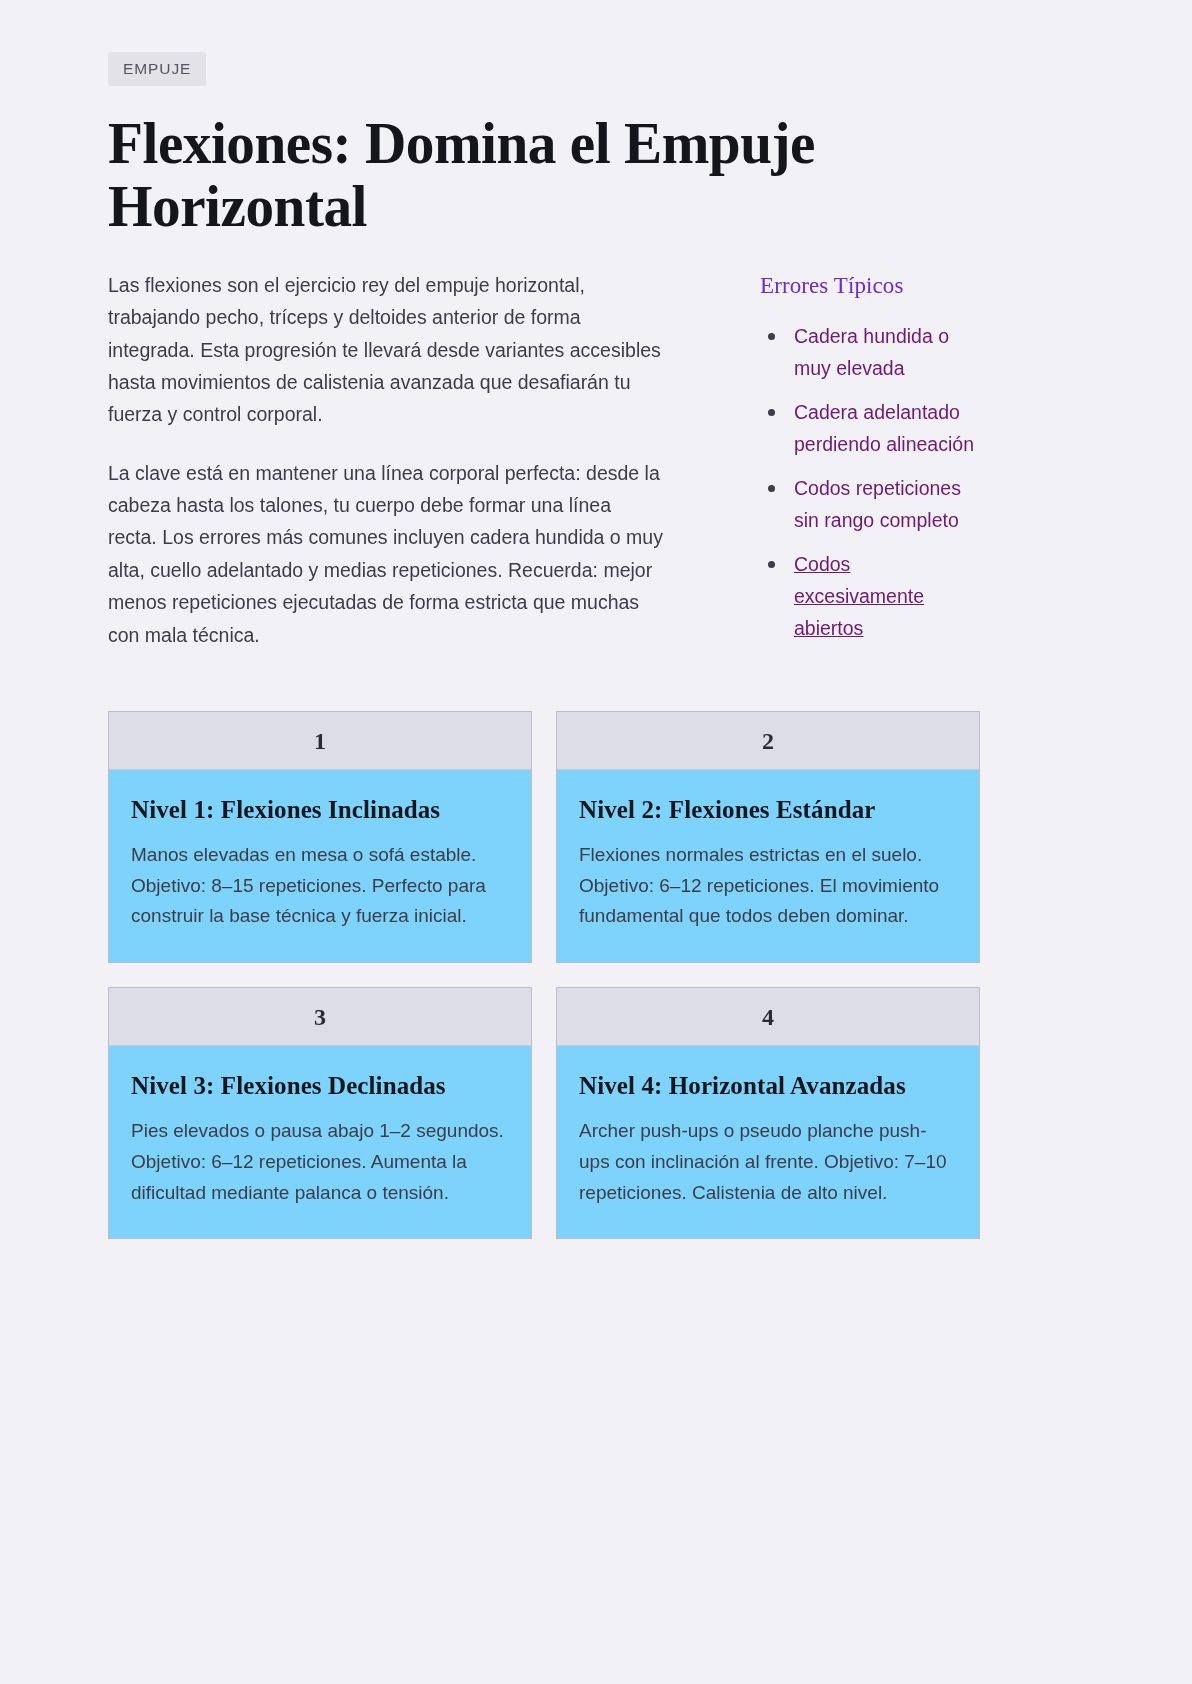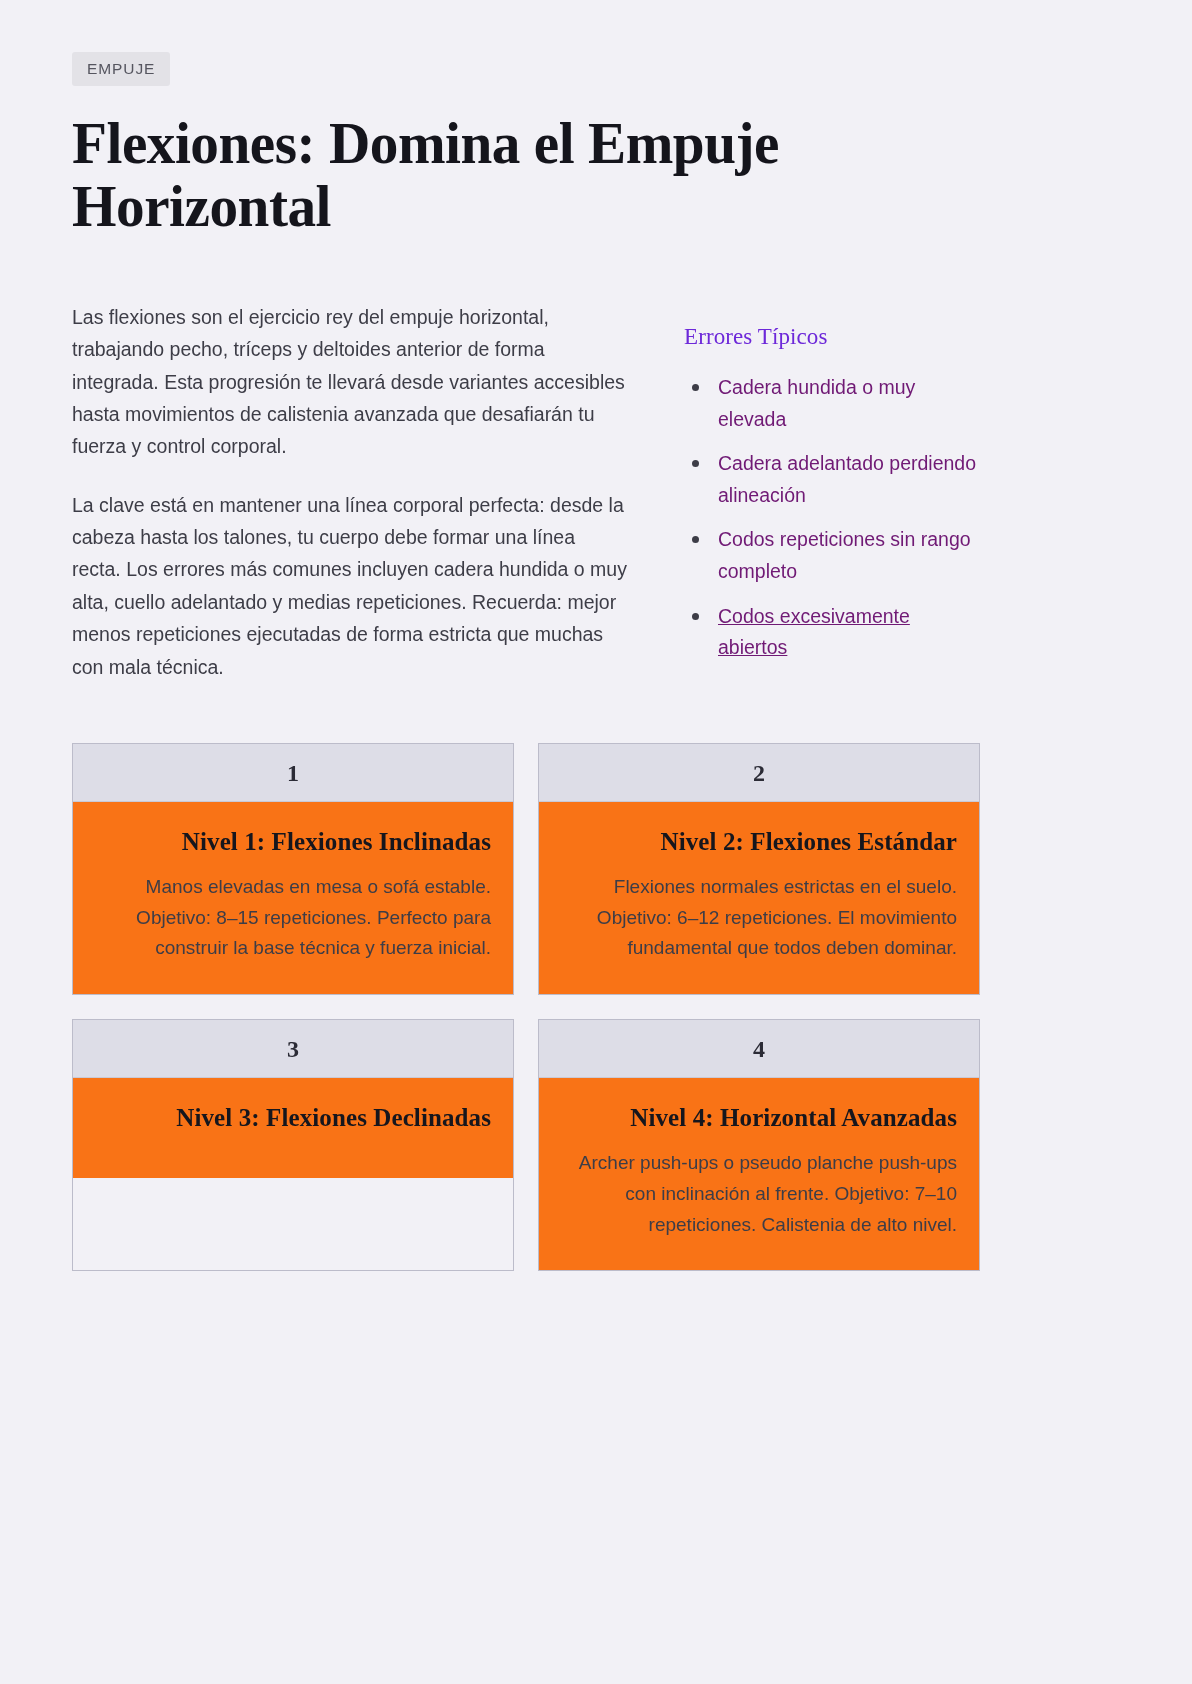--- a/index.html
+++ b/index.html
@@ -11,21 +11,21 @@
     width: 1192px;
     min-height: 1684px;
     background: #f2f1f6;
     font-family: "Liberation Sans", sans-serif;
     color: #3b3b45;
     -webkit-font-smoothing: antialiased;
   }
   .page {
     width: 1052px;
     min-height: 1684px;
-    padding: 52px 72px 60px 72px;
+    padding: 52px 72px 60px 108px;
   }
 
   
   .badge {
     display: inline-block;
     background: #e3e2e7;
     color: #55555f;
     font-family: "Liberation Sans", sans-serif;
     font-size: 15.5px;
     letter-spacing: 0.9px;
@@ -43,23 +43,23 @@
     color: #15151c;
     margin: 26px 0 0 0;
     letter-spacing: -0.5px;
     transform: scaleX(0.97);
     transform-origin: left center;
   }
 
   
   .intro {
     display: flex;
-    gap: 56px;
-    margin-top: 62px;
-    align-items: center;
+    gap: 96px;
+    margin-top: 30px;
+    align-items: flex-start;
   }
   .intro-left {
     width: 556px;
     flex: 0 0 556px;
   }
   .intro-right {
     flex: 1 1 auto;
     padding-top: 4px;
   }
   .intro-left p {
@@ -121,22 +121,21 @@
   }
   .card-num {
     font-family: "Liberation Serif", serif;
     font-weight: bold;
     font-size: 24px;
     color: #2b2b36;
     line-height: 1;
   }
   .card-body {
     padding: 26px 22px 30px 22px;
-    background: #f97316;
-    text-align: right;
+    background: #7dd3fc;
   }
   .card-title {
     font-family: "Liberation Serif", serif;
     font-weight: bold;
     font-size: 25px;
     color: #16161d;
     margin: 0 0 16px 0;
     letter-spacing: 0.1px;
   }
   .card-text {
@@ -209,20 +208,21 @@
         <p class="card-text">Flexiones normales estrictas en el suelo. Objetivo: 6–12 repeticiones. El movimiento fundamental que todos deben dominar.</p>
       </div>
     </div>
 
     <div class="card">
       <div class="card-head">
         <div class="card-num">3</div>
       </div>
       <div class="card-body">
         <h3 class="card-title">Nivel 3: Flexiones Declinadas</h3>
+        <p class="card-text">Pies elevados o pausa abajo 1–2 segundos. Objetivo: 6–12 repeticiones. Aumenta la dificultad mediante palanca o tensión.</p>
       </div>
     </div>
 
     <div class="card">
       <div class="card-head">
         <div class="card-num">4</div>
       </div>
       <div class="card-body">
         <h3 class="card-title">Nivel 4: Horizontal Avanzadas</h3>
         <p class="card-text">Archer push-ups o pseudo planche push-ups con inclinación al frente. Objetivo: 7–10 repeticiones. Calistenia de alto nivel.</p>

